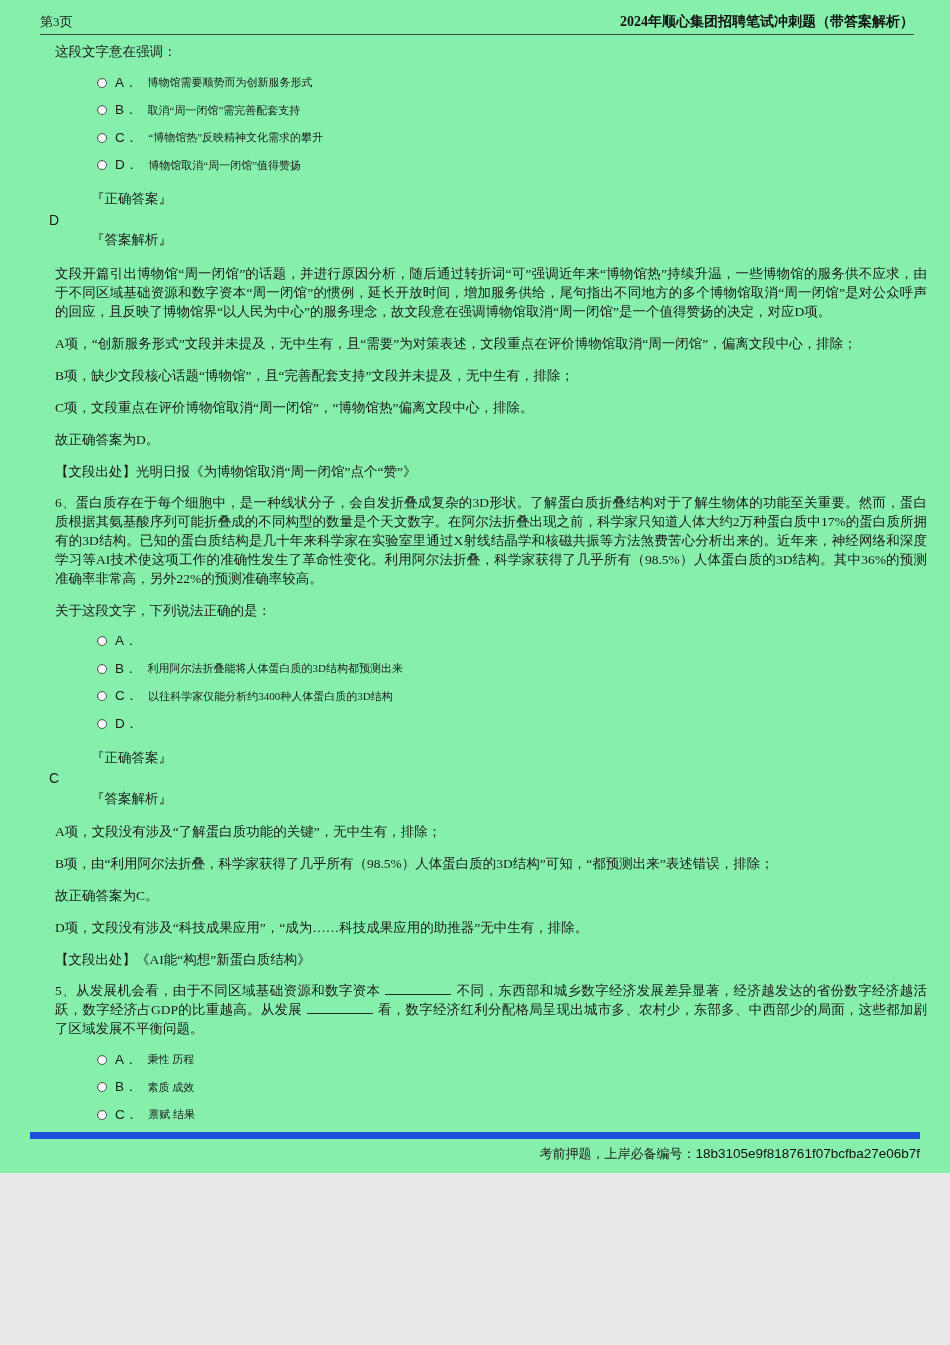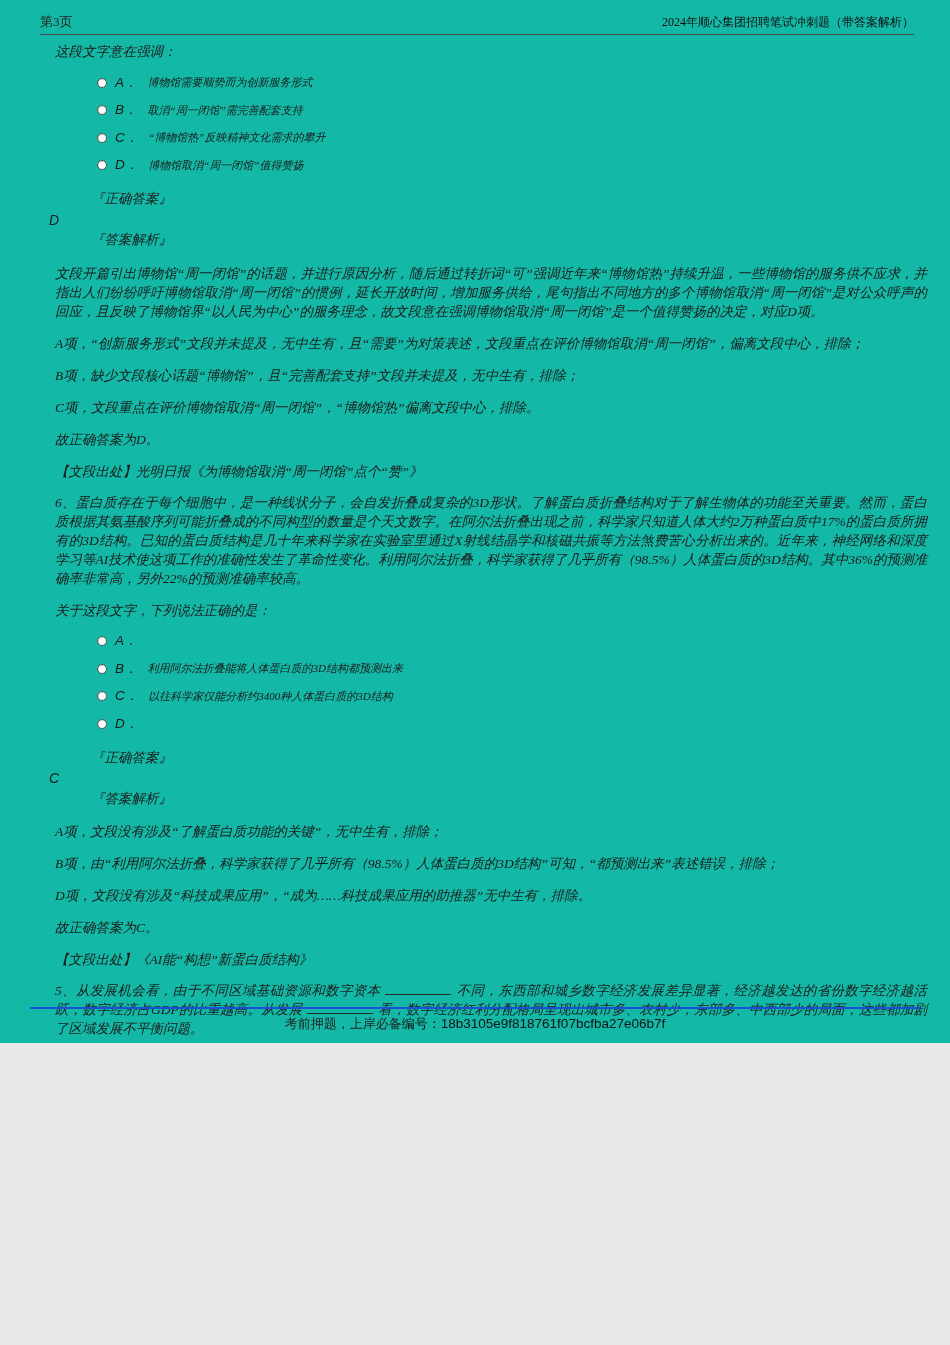--- a/index.html
+++ b/index.html
@@ -1,22 +1,22 @@
 <!DOCTYPE html>
 <html><head>
 <meta charset="utf-8">
 <style>
   * { margin: 0; padding: 0; box-sizing: border-box; }
   html, body { background: #e8e8e8; }
   .page {
     position: relative;
     width: 950px;
-    height: 1043px;
+    height: 1173px;
     margin: 0 auto;
-    background: #14b8a6;
+    background: #86efac;
     color: #1b1b1b;
     font-family: "Liberation Serif", "DejaVu Serif", serif;
     overflow: hidden;
   }
   
   .header {
     position: absolute;
     top: 13px;
     left: 40px;
     right: 36px;
@@ -24,31 +24,30 @@
     justify-content: space-between;
     align-items: flex-end;
     border-bottom: 1px solid #4a4a4a;
     padding-bottom: 3px;
   }
   .page-number {
     font-size: 13px;
     color: #222;
   }
   .doc-title {
-    font-size: 12px;
-    font-weight: normal;
+    font-size: 14px;
+    font-weight: bold;
     color: #111;
   }
   
   .content {
     position: absolute;
     top: 42px;
     left: 55px;
     right: 23px;
-    font-style: italic;
   }
   .para {
     font-size: 13.5px;
     line-height: 19px;
     margin-top: 13px;
     text-align: justify;
   }
   .stem-q { margin-top: 12px; }
   .options {
     margin: 8px 0 4px 42px;
@@ -96,24 +95,24 @@
     border-bottom: 1.5px solid #2a2a2a;
     margin: 0 5px;
     vertical-align: baseline;
   }
   
   .footer {
     position: absolute;
     left: 30px;
     right: 30px;
     bottom: 10px;
-    border-top: 2px solid #1d4ed8;
+    border-top: 7px solid #1d4ed8;
     padding-top: 6px;
     display: flex;
-    justify-content: center;
+    justify-content: flex-end;
     align-items: baseline;
   }
   .footer-left { font-size: 13px; color: #222; }
   .footer-id { font-size: 13px; color: #111; }
   .footer-id .idv {
     font-family: "Liberation Sans", "DejaVu Sans", sans-serif;
     font-weight: normal;
     font-size: 13.5px;
   }
 </style>
@@ -153,21 +152,21 @@
         <span class="opt-text">博物馆取消“周一闭馆”值得赞扬</span>
       </div>
     </div>
 
     <div class="ans-block">
       <div class="ans-line">『正确答案』</div>
       <div class="ans-letter">D</div>
       <div class="ans-line">『答案解析』</div>
     </div>
 
-    <p class="para">文段开篇引出博物馆“周一闭馆”的话题，并进行原因分析，随后通过转折词“可”强调近年来“博物馆热”持续升温，一些博物馆的服务供不应求，并指出人们纷纷呼吁博物馆取消“周一闭馆”的惯例，延长开放时间，增加服务供给，尾句指出不同地方的多个博物馆取消“周一闭馆”是对公众呼声的回应，且反映了博物馆界“以人民为中心”的服务理念，故文段意在强调博物馆取消“周一闭馆”是一个值得赞扬的决定，对应D项。</p>
+    <p class="para">文段开篇引出博物馆“周一闭馆”的话题，并进行原因分析，随后通过转折词“可”强调近年来“博物馆热”持续升温，一些博物馆的服务供不应求，由于不同区域基础资源和数字资本“周一闭馆”的惯例，延长开放时间，增加服务供给，尾句指出不同地方的多个博物馆取消“周一闭馆”是对公众呼声的回应，且反映了博物馆界“以人民为中心”的服务理念，故文段意在强调博物馆取消“周一闭馆”是一个值得赞扬的决定，对应D项。</p>
     <p class="para">A项，“创新服务形式”文段并未提及，无中生有，且“需要”为对策表述，文段重点在评价博物馆取消“周一闭馆”，偏离文段中心，排除；</p>
     <p class="para">B项，缺少文段核心话题“博物馆”，且“完善配套支持”文段并未提及，无中生有，排除；</p>
     <p class="para">C项，文段重点在评价博物馆取消“周一闭馆”，“博物馆热”偏离文段中心，排除。</p>
     <p class="para">故正确答案为D。</p>
     <p class="para">【文段出处】光明日报《为博物馆取消“周一闭馆”点个“赞”》</p>
 
     <p class="para stem-q">6、蛋白质存在于每个细胞中，是一种线状分子，会自发折叠成复杂的3D形状。了解蛋白质折叠结构对于了解生物体的功能至关重要。然而，蛋白质根据其氨基酸序列可能折叠成的不同构型的数量是个天文数字。在阿尔法折叠出现之前，科学家只知道人体大约2万种蛋白质中17%的蛋白质所拥有的3D结构。已知的蛋白质结构是几十年来科学家在实验室里通过X射线结晶学和核磁共振等方法煞费苦心分析出来的。近年来，神经网络和深度学习等AI技术使这项工作的准确性发生了革命性变化。利用阿尔法折叠，科学家获得了几乎所有（98.5%）人体蛋白质的3D结构。其中36%的预测准确率非常高，另外22%的预测准确率较高。</p>
     <p class="para">关于这段文字，下列说法正确的是：</p>
 
     <div class="options">
@@ -192,22 +191,22 @@
     </div>
 
     <div class="ans-block">
       <div class="ans-line">『正确答案』</div>
       <div class="ans-letter">C</div>
       <div class="ans-line">『答案解析』</div>
     </div>
 
     <p class="para">A项，文段没有涉及“了解蛋白质功能的关键”，无中生有，排除；</p>
     <p class="para">B项，由“利用阿尔法折叠，科学家获得了几乎所有（98.5%）人体蛋白质的3D结构”可知，“都预测出来”表述错误，排除；</p>
+    <p class="para">故正确答案为C。</p>
     <p class="para">D项，文段没有涉及“科技成果应用”，“成为……科技成果应用的助推器”无中生有，排除。</p>
-    <p class="para">故正确答案为C。</p>
     <p class="para">【文段出处】《AI能“构想”新蛋白质结构》</p>
 
     <p class="para stem-q"><span>5、从发展机会看，由于不同区域基础资源和数字资本</span><span class="blank"></span><span>不同，东西部和城乡数字经济发展差异显著，经济越发达的省份数字经济越活跃，数字经济占GDP的比重越高。从发展</span><span class="blank"></span><span>看，数字经济红利分配格局呈现出城市多、农村少，东部多、中西部少的局面，这些都加剧了区域发展不平衡问题。</span></p>
 
 
     <div class="options">
       <div class="opt-row">
         <span class="radio"></span>
         <span class="opt-letter">A．</span>
         <span class="opt-text">秉性 历程</span>

